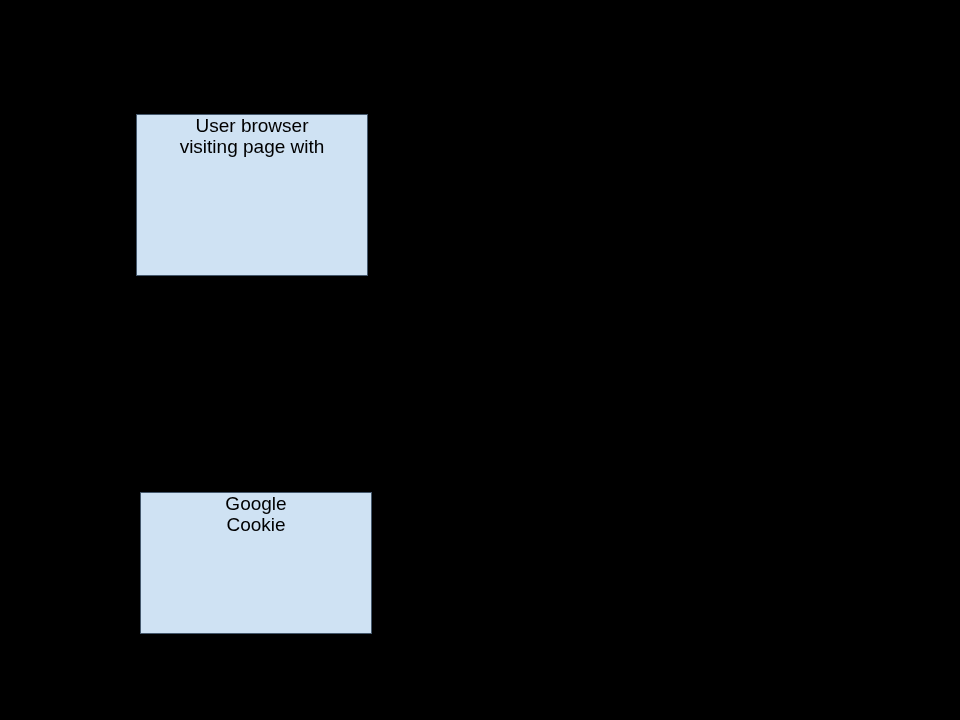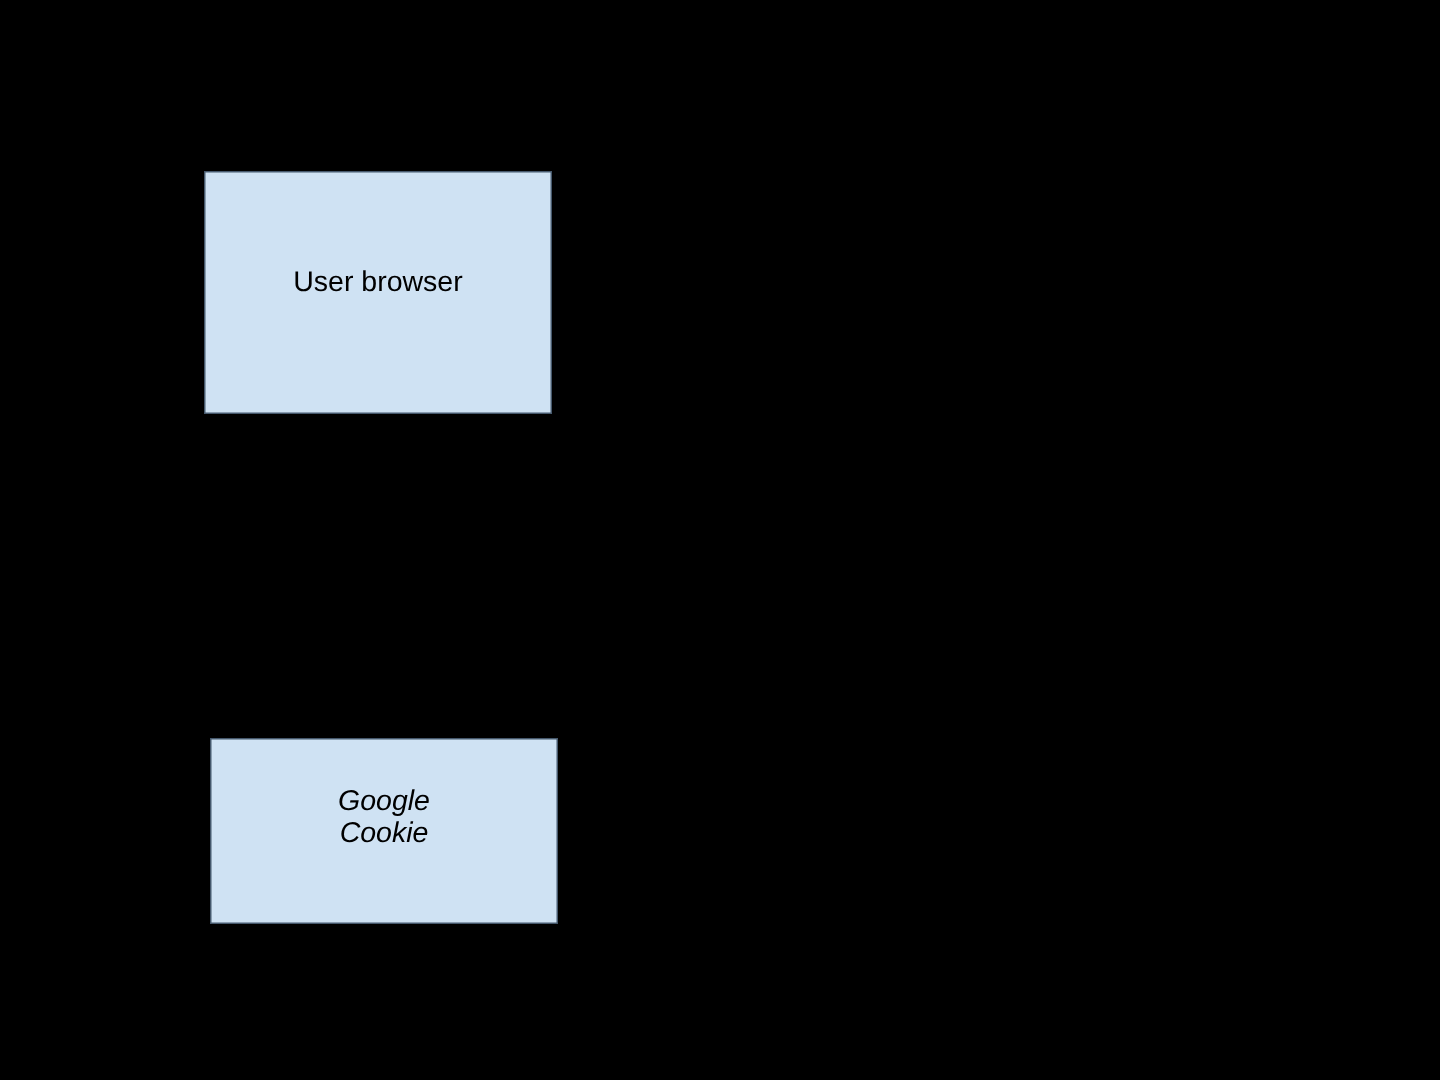--- a/index.html
+++ b/index.html
@@ -20,21 +20,20 @@
     background: #000000;
   }
   .node {
     position: absolute;
     background: #cfe2f3;
     border: 1px solid #45586c;
     box-sizing: border-box;
     display: flex;
     flex-direction: column;
     align-items: center;
-    justify-content: center;
     text-align: center;
     color: #000000;
     font-size: 19px;
     line-height: 21px;
   }
   .node .line {
     display: block;
     white-space: nowrap;
   }
   #node-user-browser {
@@ -48,32 +47,32 @@
     left: 694px;
     top: 114px;
     width: 235px;
     height: 162px;
     padding-bottom: 14px;
   }
   #node-google-cms {
     left: 140px;
     top: 492px;
     width: 232px;
-    height: 124px;
+    height: 142px;
     padding-bottom: 18px;
-    font-style: italic;
   }
 </style>
 </head>
 <body>
 
 <div class="canvas">
 
   <div class="node" id="node-user-browser">
     <span class="line">User browser</span>
+    <span class="line">visiting page with</span>
   </div>
 
 
   <div class="node" id="node-google-cms">
     <span class="line">Google</span>
     <span class="line">Cookie</span>
   </div>
 
 </div>
 

